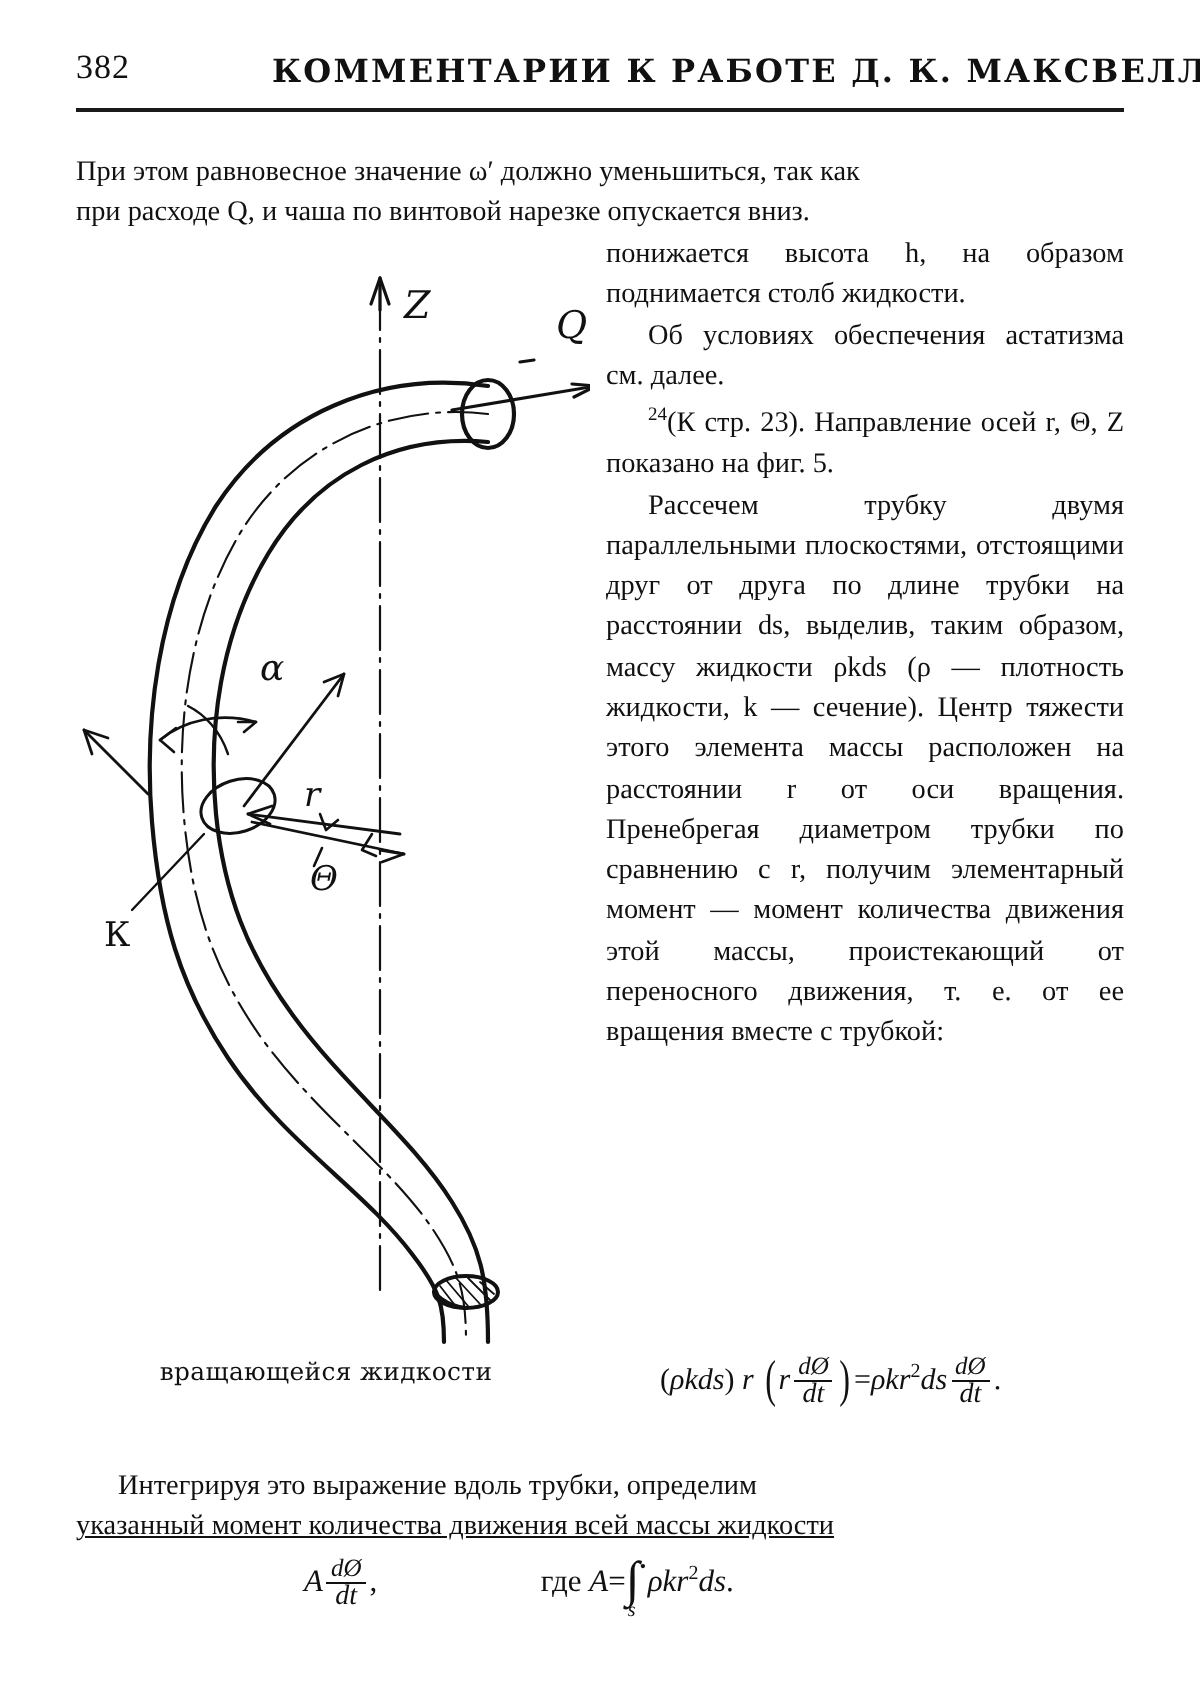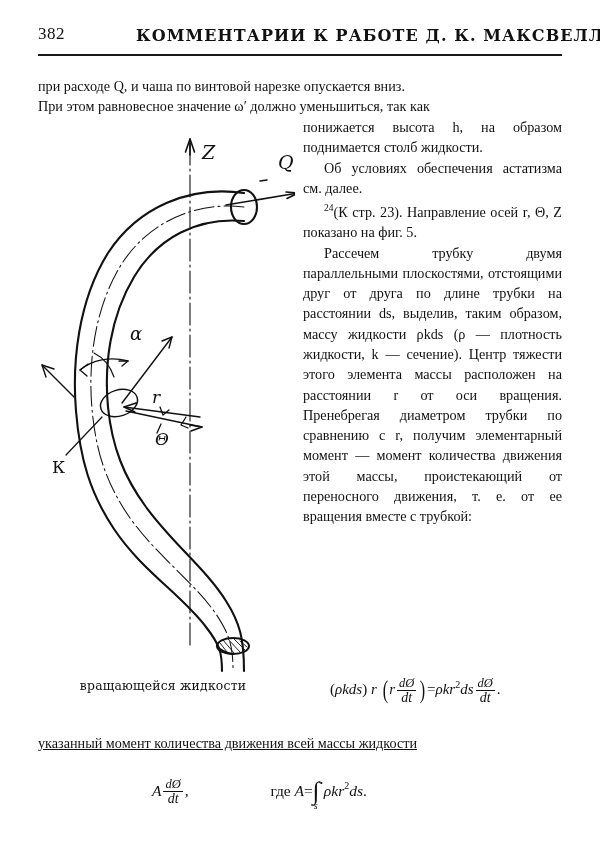--- a/index.html
+++ b/index.html
@@ -154,22 +154,22 @@
 
 <div class="page">
 
   <div class="runhead">
     <div class="folio">382</div>
     <div class="runtitle">КОММЕНТАРИИ К РАБОТЕ Д. К. МАКСВЕЛЛА</div>
   </div>
   <div class="rule"></div>
 
   <div class="lead txt">
+    <p class="l1">При этом равновесное значение ω′ должно уменьшиться, так как</p>
     <p class="l1">при расходе Q, и чаша по винтовой нарезке опускается вниз.</p>
-    <p class="l1">При этом равновесное значение ω′ должно уменьшиться, так как</p>
   </div>
 
   <div class="rightcol txt">
     <p class="cont">понижается высота h, на образом поднимается столб жидкости.</p>
     <p>Об условиях обеспечения астатизма см. далее.</p>
     <p><span class="sup">24</span><span>(К стр. 23). Направление осей r, Θ, Z показано на фиг. 5.</span></p>
     <p>Рассечем трубку двумя параллельными плоскостями, отстоящими друг от друга по длине трубки на расстоянии ds, выделив, таким образом, массу жидкости ρkds (ρ — плотность жидкости, k — сечение). Центр тяжести этого элемента массы расположен на расстоянии r от оси вращения. Пренебрегая диаметром трубки по сравнению с r, получим элементарный момент — момент количества движения этой массы, проистекающий от переносного движения, т. е. от ее вращения вместе с трубкой:</p>
   </div>
 
   <div class="figwrap">
@@ -259,20 +259,21 @@
   <div class="figcap">
     <br>
     <span>вращающейся жидкости</span>
   </div>
 
   <div class="eq eq1">
     <span class="rom">(</span><span>ρkds</span><span class="rom">)</span>&nbsp;<span>r</span>&nbsp;<span class="paren">(</span><span>r</span><span class="frac"><span class="num">dØ</span><span class="den">dt</span></span><span class="paren">)</span><span class="rom">=</span><span>ρkr</span><span class="up">2</span><span>ds</span><span class="frac"><span class="num">dØ</span><span class="den">dt</span></span><span class="rom">.</span>
   </div>
 
   <div class="closing txt">
+    <p style="text-indent:21px;text-align:justify;">Интегрируя это выражение вдоль трубки, определим</p>
     <p style="text-align:justify;text-decoration:underline;">указанный момент количества движения всей массы жидкости</p>
   </div>
 
   <div class="eq eq2">
     <span>A</span><span class="frac"><span class="num">dØ</span><span class="den">dt</span></span><span class="rom">,</span>
     <span style="display:inline-block;width:74px;"></span>
     <span class="rom">где</span>&nbsp;<span>A</span><span class="rom">=</span><span class="intg">∫<span class="dot">•</span><span class="lim">s</span></span><span>ρkr</span><span class="up">2</span><span>ds</span><span class="rom">.</span>
   </div>
 
 </div>

